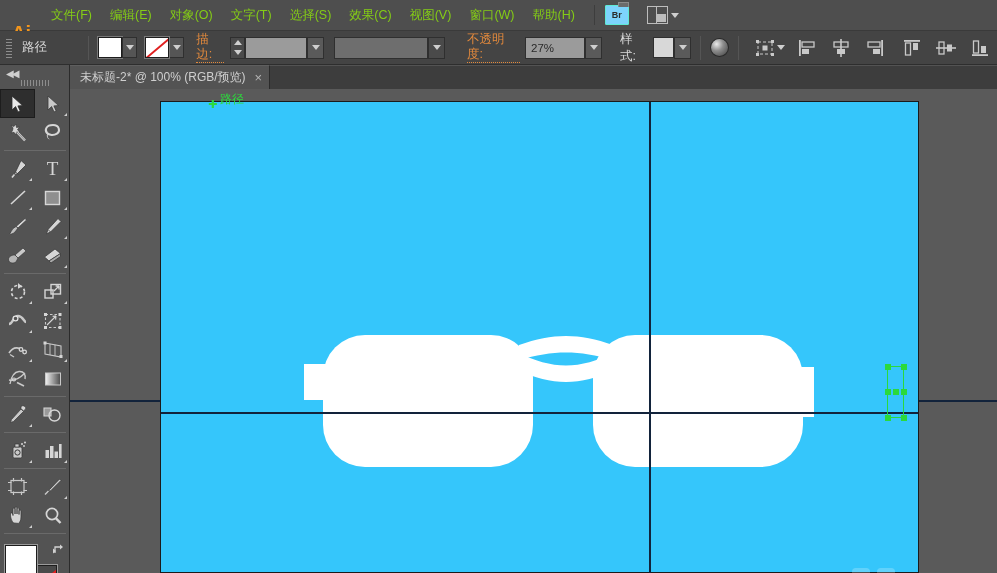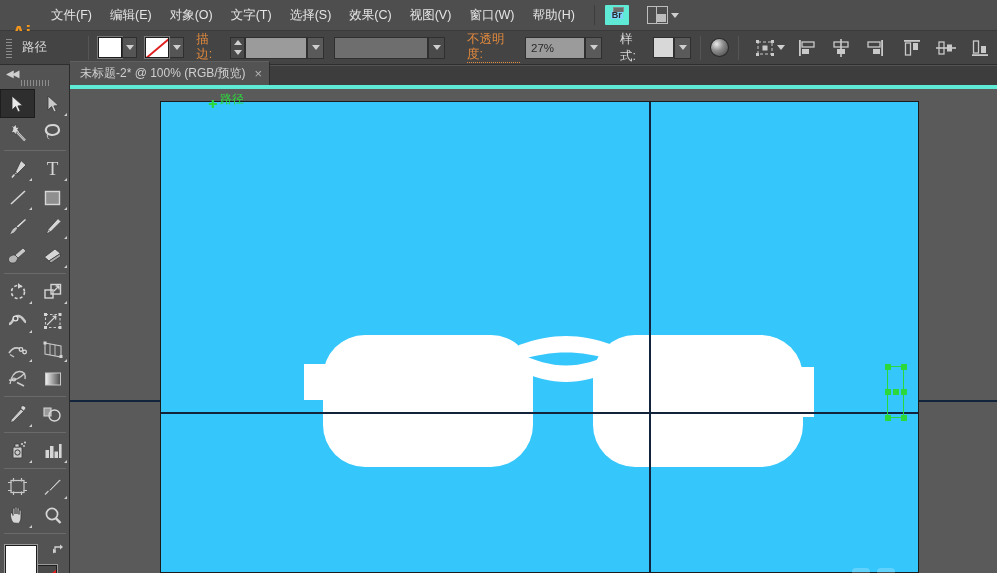--- a/index.html
+++ b/index.html
@@ -22,28 +22,28 @@
   .ai-logo {
     width: 42px; height: 31px;
     display: flex; align-items: center; justify-content: center;
     color: #f2951c; font-weight: bold; font-size: 20px;
     font-family: Liberation Sans, sans-serif;
     letter-spacing: -0.5px;
     margin-top: 36px;
   }
   .menu-item {
     padding: 0 9px; height: 31px; line-height: 31px;
-    color: #e5e5e5; font-size: 12.5px; white-space: nowrap;
+    color: #84cc16; font-size: 12.5px; white-space: nowrap;
   }
   .mb-sep {
     width: 1px; height: 20px; background: #3d3d3d; margin: 0 10px;
   }
   .br-btn {
     width: 24px; height: 20px; background: #7dd3fc;
-    border: 6px solid #5eead4; border-radius: 1px;
+    border: 1px solid #5eead4; border-radius: 1px;
     color: #2b2b2b; font-size: 9px; font-weight: bold;
     display: flex; align-items: center; justify-content: center;
     position: relative;
   }
   .br-btn::after {
     content:""; position:absolute; right:-1px; top:-4px;
     width: 9px; height: 4px; background: #6b6b6b;
     border: 1px solid #8a8a8a; border-bottom: none;
   }
   .ws-btn {
@@ -146,21 +146,21 @@
   .sphere {
     width: 19px; height: 19px; border-radius: 50%;
     background: radial-gradient(circle at 33% 30%, #eaeaea 0%, #8e8e8e 40%, #3c3c3c 100%);
     border: 1px solid #2a2a2a;
   }
   .align-ic { width: 20px; height: 18px; margin: 0 7px; position: relative; }
 
   
   .tabbar {
     position: absolute; left: 70px; top: 66px; width: 927px; height: 24px;
-    background: #3d3d3d; border-bottom: 5px solid #5eead4;
+    background: #3d3d3d; border-bottom: 1px solid #5eead4;
     display: flex; align-items: flex-end;
   }
   .doctab {
     height: 24px; background: #535353;
     border-right: 1px solid #2b2b2b; border-top: 1px solid #5f5f5f;
     display: flex; align-items: center; padding: 0 7px 0 10px; gap: 9px;
   }
   .doctab-title { color: #cfcfcf; font-size: 12px; white-space: nowrap; }
   .doctab-x { color: #b4b4b4; font-size: 13px; line-height: 1; }
 

